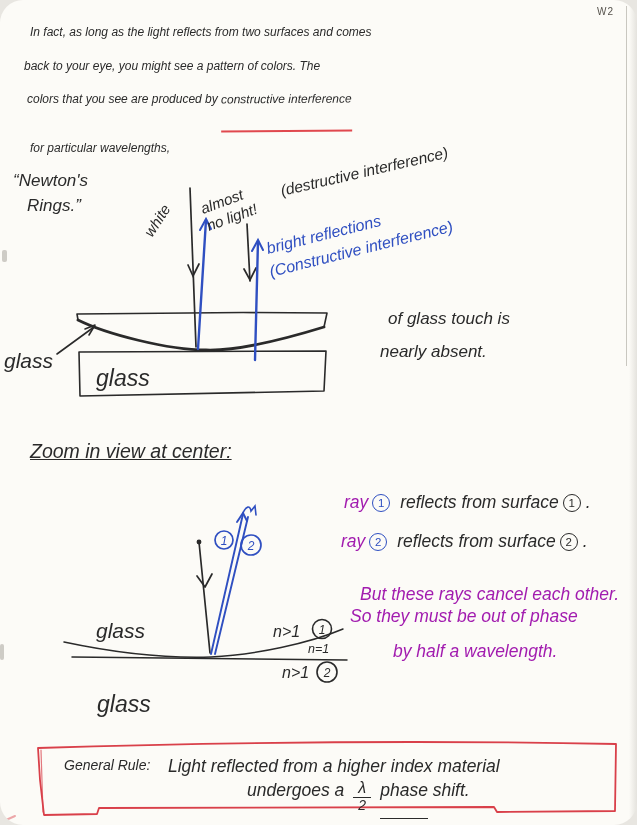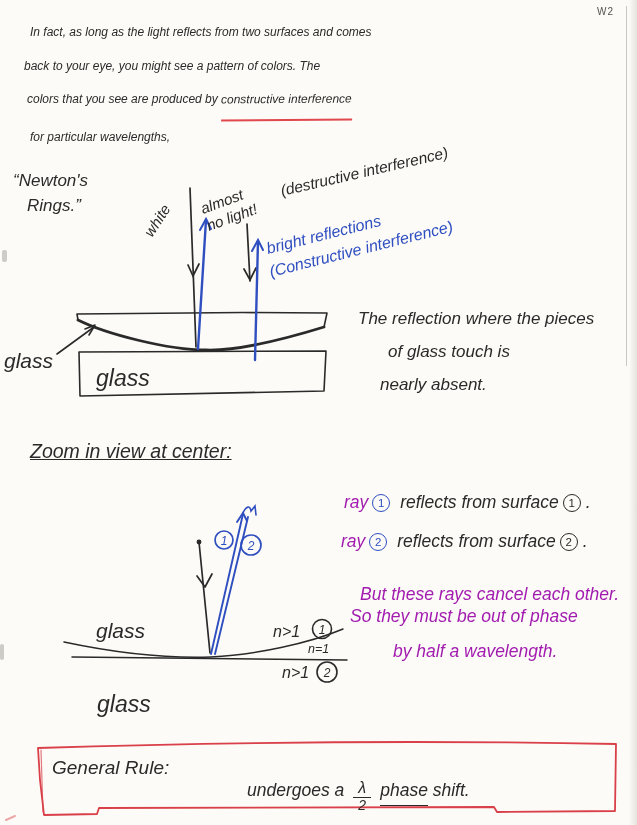--- a/index.html
+++ b/index.html
@@ -2,35 +2,36 @@
 <html><head>
 <meta charset="utf-8">
 <style>
   html,body{margin:0;padding:0;background:#e8e6e1;}
   .page{
     position:relative;width:637px;height:825px;overflow:hidden;
     background:#fcfbf7;
     font-family:"Liberation Sans",sans-serif;
     font-style:italic;
     color:#2a2a2a;
+    border-radius:23px;
   }
   .abs{position:absolute;}
   .ink{color:#2a2a2a;}
   .blue{color:#a21caf;}
   .red{color:#d9404a;}
   .corner-label{left:597px;top:6px;font-size:10px;font-style:normal;color:#55524c;letter-spacing:1px;}
   .edge-right{right:0;top:0;width:8px;height:825px;background:linear-gradient(to right,rgba(120,115,105,0),rgba(120,115,105,.18));}
   .edge-line{left:626px;top:6px;width:1px;height:360px;background:rgba(140,135,125,.45);}
   .artifact{background:rgba(150,146,138,.45);border-radius:2px;}
 
   
   .intro{left:24px;top:16px;width:604px;font-size:12px;line-height:33.5px;}
   .intro .ln{white-space:nowrap;}
   .ind1{padding-left:6px;} .ind3{padding-left:3px;}
-  .red-underline{border-bottom:2.4px solid #e0484e;padding-bottom:2px;display:inline-block;transform:rotate(-.4deg);}
+  .red-underline{border-bottom:2.4px solid #e0484e;padding-bottom:13px;display:inline-block;transform:rotate(-.4deg);}
 
   
   .newtons{left:13px;top:168px;font-size:17px;line-height:25px;}
   .newtons .l2{padding-left:14px;}
 
   svg{position:absolute;overflow:visible;}
   svg text{font-family:"Liberation Sans",sans-serif;font-style:italic;fill:#2a2a2a;}
   svg text.b{fill:#2f4fc1;}
   .glass-label{font-size:21px;}
   .glass-label-big{font-size:23px;}
@@ -44,27 +45,27 @@
   
   .rline{position:absolute;font-size:17.5px;white-space:nowrap;}
   .circ{
     display:inline-block;width:16px;height:16px;border:1.6px solid currentColor;border-radius:50%;
     font-size:11.5px;line-height:16px;text-align:center;font-style:normal;
     vertical-align:1px;margin:0 5px 0 4px;
   }
   .cink{color:#2a2a2a;} .cblue{color:#2f4fc1;}
 
   
-  .rule-title{left:52px;top:757px;font-size:19px;white-space:nowrap;}
+  .rule-title{left:64px;top:757px;font-size:14px;white-space:nowrap;}
   .rule-line1{left:168px;top:756px;font-size:17.5px;white-space:nowrap;}
   .rule-line2{left:215px;top:780px;font-size:17.5px;white-space:nowrap;margin-left:32px;}
   .frac{display:inline-block;text-align:center;vertical-align:-14px;margin:0 9px;}
   .frac .top{display:block;font-size:16px;line-height:16px;border-bottom:1.8px solid #2a2a2a;padding:0 5px 1px;}
   .frac .bot{display:block;font-size:14px;line-height:15px;}
-  .phase-underline{border-bottom:1.6px solid #2a2a2a;padding-bottom:5px;text-align:center;}
+  .phase-underline{border-bottom:1.6px solid #2a2a2a;padding-bottom:18px;text-align:center;}
 </style>
 </head>
 <body>
 
 <div class="page">
 
   <div class="abs corner-label">W2</div>
   <div class="abs edge-right"></div>
   <div class="abs edge-line"></div>
   <div class="abs artifact" style="left:2px;top:250px;width:5px;height:12px;"></div>
@@ -106,21 +107,20 @@
     <text x="203" y="214" transform="rotate(-20 203 214)" font-size="15">almost</text>
     <text x="209" y="231" transform="rotate(-20 209 231)" font-size="15">no light!</text>
     <text x="282" y="196" transform="rotate(-13 282 196)" font-size="15.5">(destructive interference)</text>
     <text class="b" x="268" y="254" transform="rotate(-14 268 254)" font-size="16">bright reflections</text>
     <text class="b" x="271" y="277" transform="rotate(-14 271 277)" font-size="16">(Constructive interference)</text>
     <text class="glass-label" x="4" y="368">glass</text>
     <text class="glass-label-big" x="96" y="386">glass</text>
   </svg>
 
   <div class="abs caption1">
-    <div>The reflection where the pieces</div>
     <div class="c2">of glass touch is</div>
     <div class="c3">nearly absent.</div>
   </div>
 
   <div class="abs zoom-heading">Zoom in view at center:</div>
 
   <svg style="left:0;top:490px;" width="400" height="235" viewBox="0 490 400 235">
     <g stroke="#2a2a2a" fill="none" stroke-width="1.7" stroke-linecap="round" stroke-linejoin="round">
       <path d="M199,542 L210,653"></path>
       <path d="M197,576 L205,587 L212,574"></path>
@@ -166,17 +166,18 @@
   <div class="rline blue" style="left:393px;top:641px;">by half a wavelength.</div>
 
   <svg style="left:0;top:730px;" width="637" height="95" viewBox="0 730 637 95">
     <g stroke="#d9404a" fill="none" stroke-width="1.8" stroke-linecap="round" stroke-linejoin="round">
       <path d="M38,748 C200,743 420,740 616,744 L615,811 L497,812 L494,807 L99,808 L97,814 L44,815 L40,780 Z"></path>
       <path d="M41,750 L43,812" stroke-width="1.2" opacity="0.7"></path>
       <path d="M6,820 L15,816" stroke-width="2" opacity="0.45"></path>
     </g>
   </svg>
   <div class="abs rule-title red" style="color:#2a2a2a;">General Rule:</div>
+  <div class="abs rule-line1">Light reflected from a higher index material</div>
   <div class="abs rule-line2">
     <span>undergoes  a</span><span class="frac"><span class="top">λ</span><span class="bot">2</span></span><span class="phase-underline">phase</span><span> shift.</span>
   </div>
 
 </div>
 
 </body></html>

